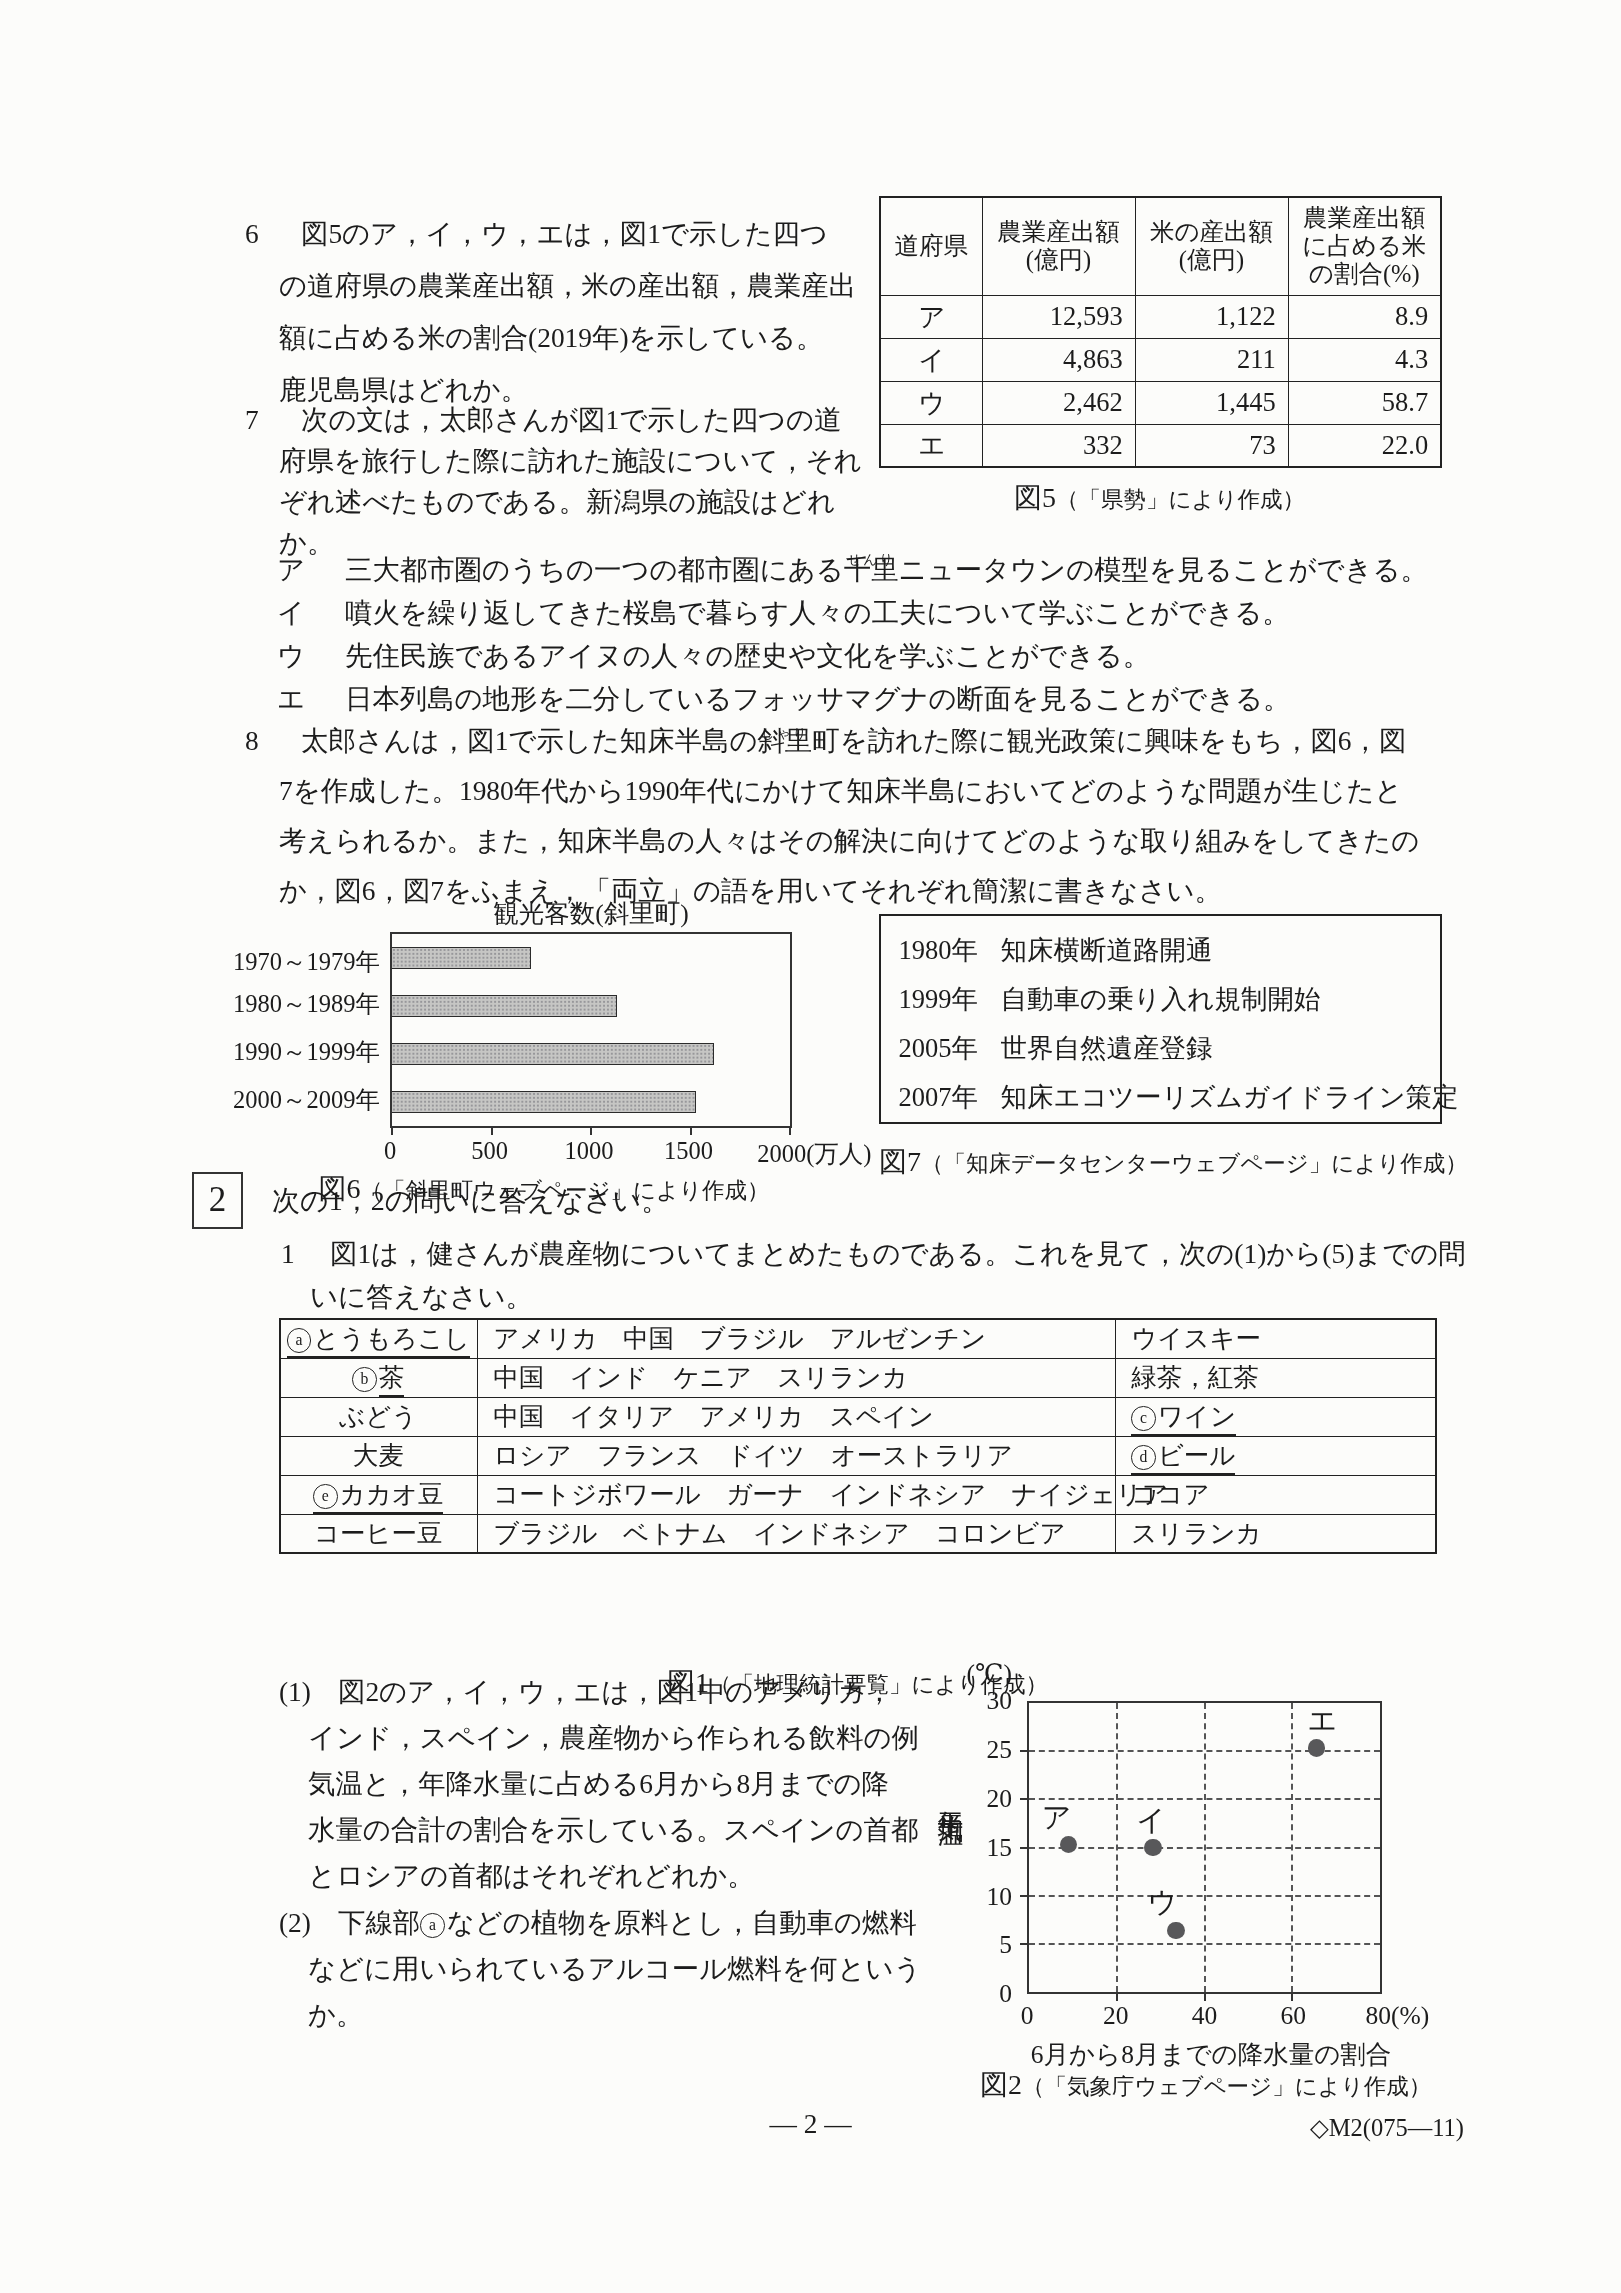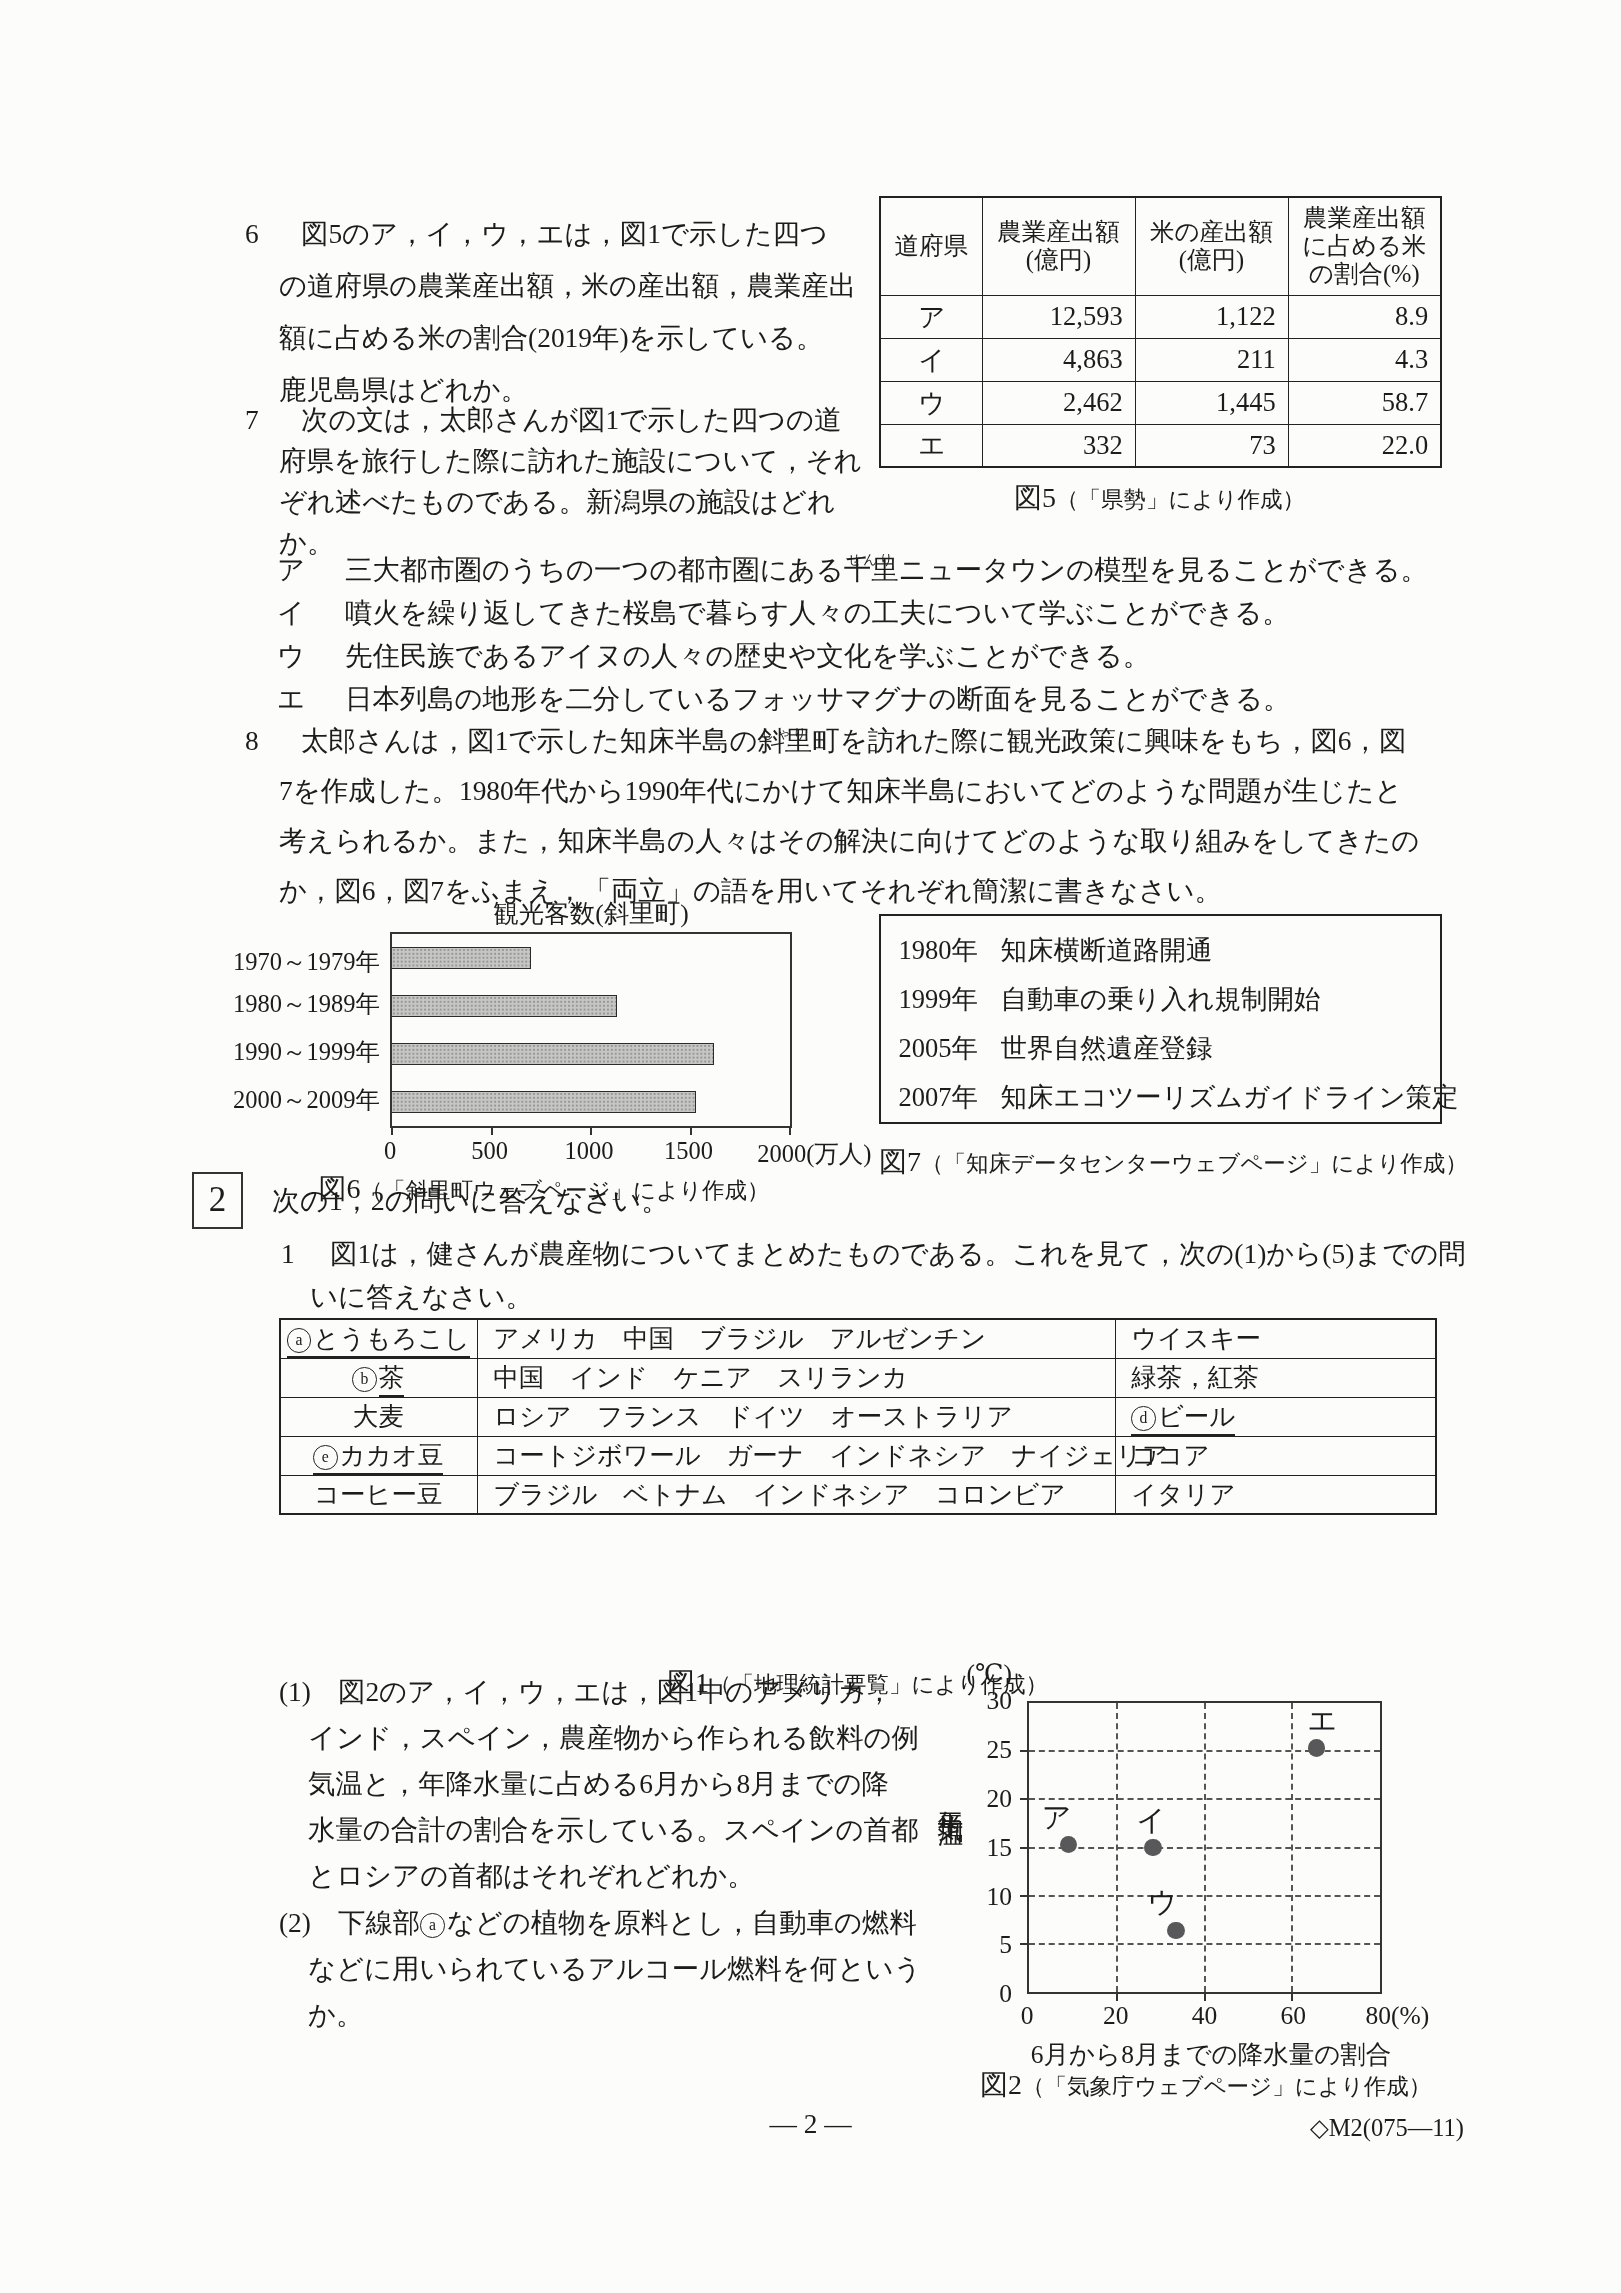--- a/index.html
+++ b/index.html
@@ -252,33 +252,38 @@
       <td class="cprod"><span class="ul"><span class="circ">a</span><span>とうもろこし</span></span></td>
       <td>アメリカ　中国　ブラジル　アルゼンチン</td>
       <td>ウイスキー</td>
     </tr>
     <tr>
       <td class="cprod"><span class="circ">b</span><span class="ul">茶</span></td>
       <td>中国　インド　ケニア　スリランカ</td>
       <td>緑茶，紅茶</td>
     </tr>
     <tr>
+      <td class="cprod">ぶどう</td>
+      <td>中国　イタリア　アメリカ　スペイン</td>
+      <td><span class="ul"><span class="circ">c</span><span>ワイン</span></span></td>
+    </tr>
+    <tr>
       <td class="cprod">大麦</td>
       <td>ロシア　フランス　ドイツ　オーストラリア</td>
       <td><span class="ul"><span class="circ">d</span><span>ビール</span></span></td>
     </tr>
     <tr>
       <td class="cprod"><span class="ul"><span class="circ">e</span><span>カカオ豆</span></span></td>
       <td>コートジボワール　ガーナ　インドネシア　ナイジェリア</td>
       <td>ココア</td>
     </tr>
     <tr>
       <td class="cprod">コーヒー豆</td>
       <td>ブラジル　ベトナム　インドネシア　コロンビア</td>
-      <td>イタリア</td>
+      <td>スリランカ</td>
     </tr>
   </tbody>
     </table>
   <div class="figcap" style="left:279px; top:1664px; width:1157px;">
     <span class="fig-label">図1</span><span class="fig-src">（「地理統計要覧」により作成）</span>
   </div>
 
   <div class="tblock" style="left:279px; top:1669px;">
     <div class="qline" style="height:46px; line-height:46px;"><span class="qnum" style="width:59px;">(1)</span><span>図2のア，イ，ウ，エは，図1中のアメリカ，</span></div>
     <div class="qline" style="height:46px; line-height:46px; padding-left:29px;">インド，スペイン，農産物から作られる飲料の例</div>

